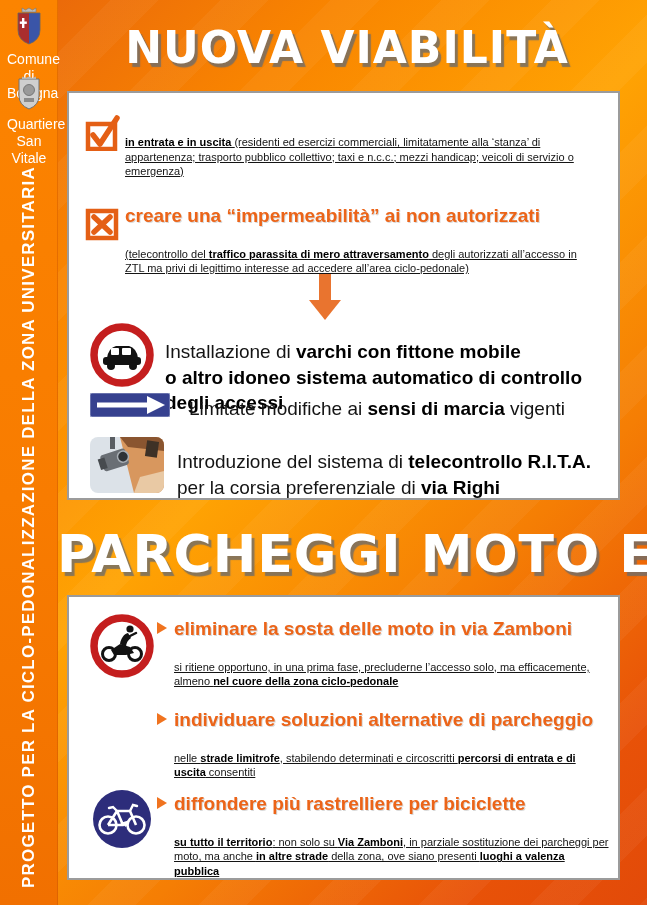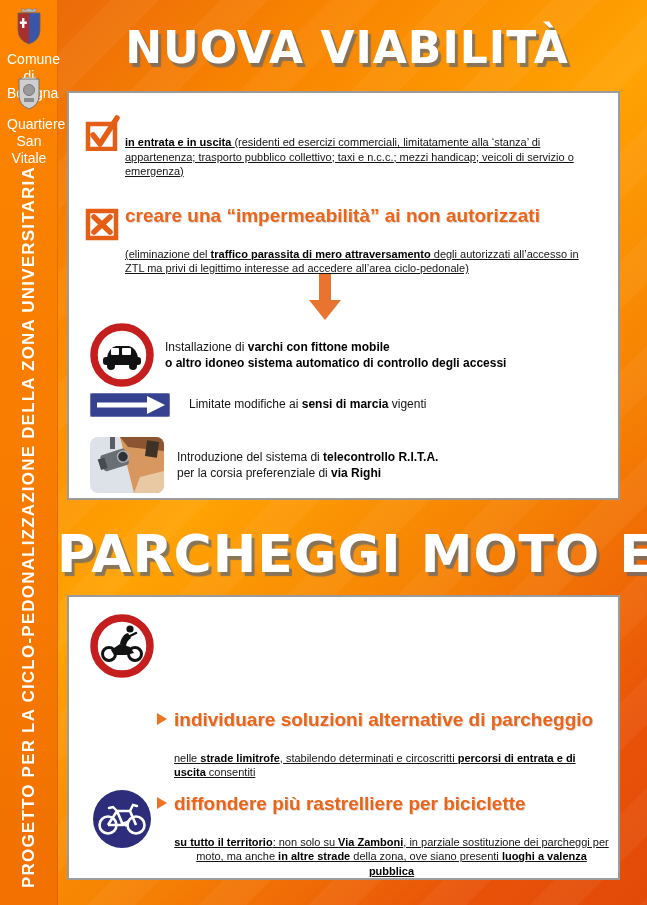--- a/index.html
+++ b/index.html
@@ -30,21 +30,21 @@
   .stitle.t1{top:22px;font-size:44px;}
   .stitle.t2{top:524px;font-size:52px;}
   .wbox{position:absolute;left:67px;width:553px;background:#fff;border:2px solid #9b9b9b;box-sizing:border-box;}
   .box1{top:91px;height:409px;}
   .box2{top:595px;height:285px;}
   .abs{position:absolute;}
   .item-title{color:#EC6418;font-weight:bold;font-size:19px;line-height:1.15;
     text-shadow:1px 1px 0 #d9d9d9;}
   .item-body{font-size:11px;color:#141414;line-height:1.32;margin-top:20px;text-decoration:underline;}
   .item-body b,.sign-text b{color:#000;}
-  .sign-text{font-size:12px;color:#141414;line-height:1.35;}
+  .sign-text{font-size:19px;color:#141414;line-height:1.35;}
   .tri{display:inline-block;width:0;height:0;border-left:10px solid #F0731F;
     border-top:6px solid transparent;border-bottom:6px solid transparent;
     margin-right:7px;vertical-align:baseline;}
   .trow{display:flex;align-items:flex-start;}
   .trow .tri{margin-top:4px;flex:0 0 auto;}
 </style>
 </head>
 <body>
 
 <div class="page">
@@ -91,21 +91,21 @@
 
     <div class="abs" style="left:16px;top:110px;">
       <svg width="36" height="38" viewBox="0 0 36 38">
         <rect x="3" y="8" width="28" height="27" fill="none" stroke="#E45F15" stroke-width="4.5"></rect>
         <line x1="9" y1="14" x2="25" y2="29" stroke="#E45F15" stroke-width="5.5" stroke-linecap="round"></line>
         <line x1="25" y1="14" x2="9" y2="29" stroke="#E45F15" stroke-width="5.5" stroke-linecap="round"></line>
       </svg>
     </div>
     <div class="abs" style="left:56px;top:112px;width:472px;">
       <div class="item-title">creare una “impermeabilità” ai non autorizzati</div>
-      <div class="item-body"><span>(eliminazione del </span><b>traffico parassita di mero attraversamento</b><span> degli autorizzati all’accesso in ZTL ma privi di legittimo interesse ad accedere all’area ciclo-pedonale)</span></div>
+      <div class="item-body"><span>(telecontrollo del </span><b>traffico parassita di mero attraversamento</b><span> degli autorizzati all’accesso in ZTL ma privi di legittimo interesse ad accedere all’area ciclo-pedonale)</span></div>
     </div>
 
     <div class="abs" style="left:238px;top:181px;">
       <svg width="36" height="48" viewBox="0 0 36 48">
         <rect x="12" y="0" width="12" height="26" fill="#E9742F"></rect>
         <polygon points="2,26 34,26 18,46" fill="#E9742F"></polygon>
       </svg>
     </div>
 
     <div class="abs" style="left:21px;top:230px;">
@@ -164,20 +164,27 @@
       <svg width="64" height="64" viewBox="0 0 64 64">
         <circle cx="32" cy="32" r="28" fill="#fff" stroke="#C41E1E" stroke-width="7.5"></circle>
         <circle cx="19" cy="40" r="6.5" fill="none" stroke="#121212" stroke-width="3"></circle>
         <circle cx="45" cy="40" r="6.5" fill="none" stroke="#121212" stroke-width="3"></circle>
         <path d="M21 36 L30 30 L40 33 L44 39 L36 41 L24 41 Z" fill="#121212"></path>
         <path d="M30 30 C31 24 34 20 38 19 L41 24 C38 26 36 29 36 33 Z" fill="#121212"></path>
         <circle cx="40" cy="15" r="3.6" fill="#121212"></circle>
         <line x1="40" y1="22" x2="46" y2="19" stroke="#121212" stroke-width="2.5" stroke-linecap="round"></line>
       </svg>
     </div>
+    <div class="abs" style="left:88px;top:21px;width:452px;">
+      <div class="trow">
+        <span class="tri"></span>
+        <span class="item-title">eliminare la sosta delle moto in via Zamboni</span>
+      </div>
+      <div class="item-body" style="margin-left:17px;"><span>si ritiene opportuno, in una prima fase, precluderne l’accesso solo, ma efficacemente, almeno </span><b>nel cuore della zona ciclo-pedonale</b></div>
+    </div>
 
     <div class="abs" style="left:88px;top:112px;width:452px;">
       <div class="trow">
         <span class="tri"></span>
         <span class="item-title">individuare soluzioni alternative di parcheggio</span>
       </div>
       <div class="item-body" style="margin-left:17px;"><span>nelle </span><b>strade limitrofe</b><span>, stabilendo determinati e circoscritti </span><b>percorsi di entrata e di uscita</b><span> consentiti</span></div>
     </div>
 
     <div class="abs" style="left:21px;top:190px;">
@@ -189,17 +196,17 @@
         <path d="M40 24 L43 18 L47 19" fill="none" stroke="#fff" stroke-width="2.4" stroke-linecap="round"></path>
         <path d="M27 24 L23 20 L19 21" fill="none" stroke="#fff" stroke-width="2.4" stroke-linecap="round"></path>
         <polygon points="30,36 40,33 36,40" fill="#fff"></polygon>
       </svg>
     </div>
     <div class="abs" style="left:88px;top:196px;width:452px;">
       <div class="trow">
         <span class="tri"></span>
         <span class="item-title">diffondere più rastrelliere per biciclette</span>
       </div>
-      <div class="item-body" style="margin-left:17px;text-align:center;"><b>su tutto il territorio</b><span>: non solo su </span><b>Via Zamboni</b><span>, in parziale sostituzione dei parcheggi per moto, ma anche </span><b>in altre strade</b><span> della zona, ove siano presenti </span><b>luoghi a valenza pubblica</b></div>
+      <div class="item-body" style="margin-left:17px;"><b>su tutto il territorio</b><span>: non solo su </span><b>Via Zamboni</b><span>, in parziale sostituzione dei parcheggi per moto, ma anche </span><b>in altre strade</b><span> della zona, ove siano presenti </span><b>luoghi a valenza pubblica</b></div>
     </div>
 
   </div>
 </div>
 
 </body></html>

